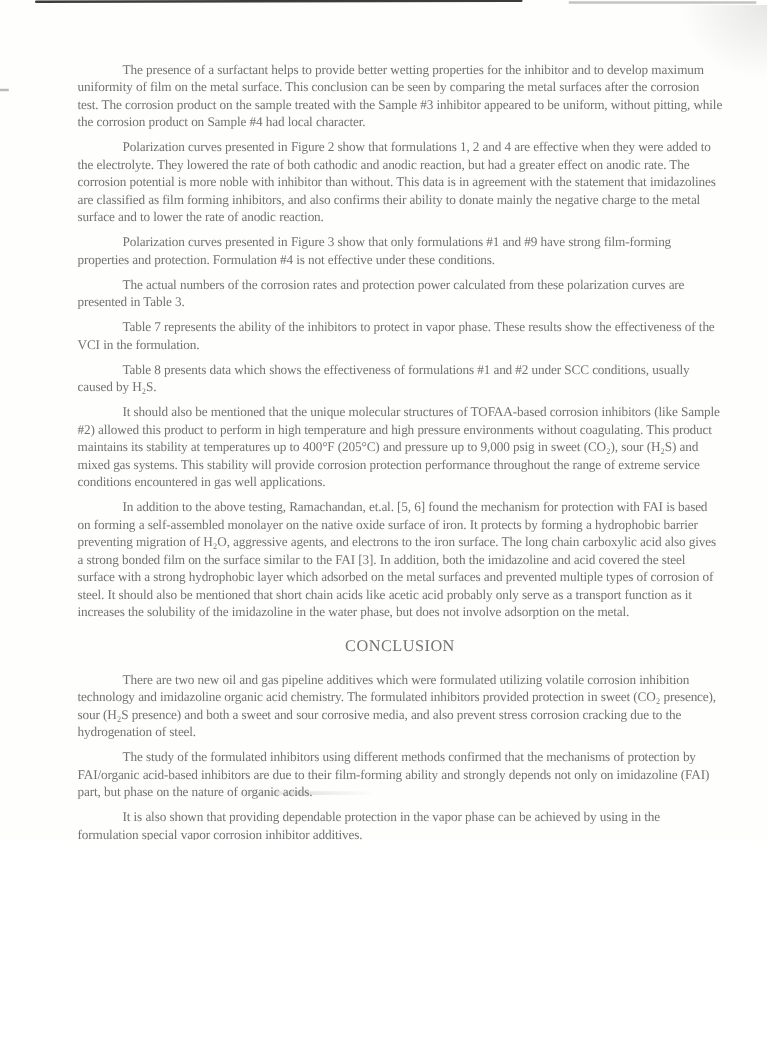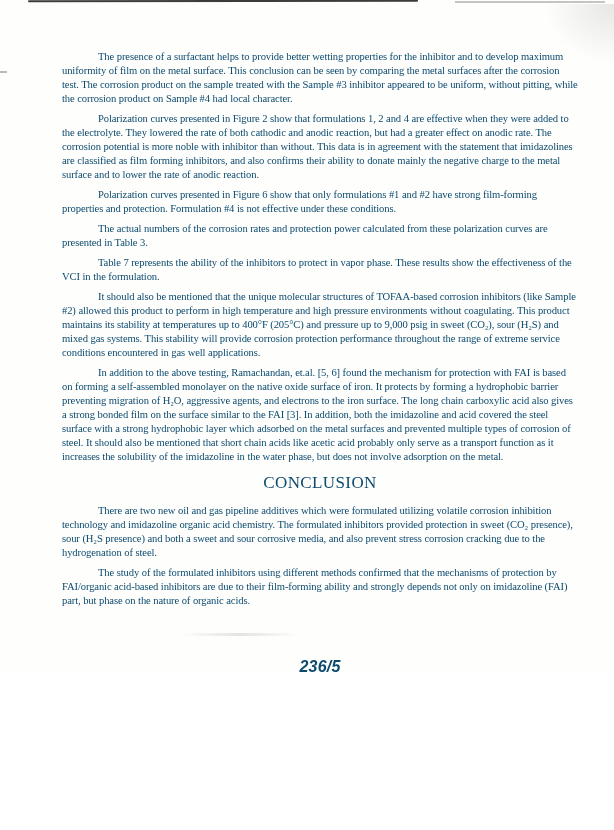--- a/index.html
+++ b/index.html
@@ -7,21 +7,21 @@
     padding: 0;
     background: #ffffff;
   }
   .page {
     position: relative;
     width: 614px;
     height: 672px;
     background: #fefefd;
     overflow: hidden;
     font-family: "Liberation Serif", "DejaVu Serif", serif;
-    color: #0c4a6e;
+    color: #737373;
   }
   
   .artifact { position: absolute; pointer-events: none; }
   .top-strip {
     top: 0; left: 28px; width: 390px; height: 2px;
     background: #1a1a1a;
     transform: rotate(-0.1deg);
     border-radius: 1px;
     opacity: 0.85;
   }
@@ -54,21 +54,21 @@
     margin: 0 0 6px 0;
     font-size: 10.6px;
     line-height: 14px;
     letter-spacing: -0.12px;
     text-indent: 36px;
     text-align: left;
     word-spacing: 0.1px;
   }
   .conclusion-heading {
     margin: 12px 0 14px 0;
-    font-size: 17px;
+    font-size: 13px;
     font-weight: normal;
     letter-spacing: 0.4px;
     text-align: center;
     line-height: 14px;
   }
   .page-number {
     margin-top: 50px;
     text-align: center;
     font-family: "Liberation Sans", "DejaVu Sans", sans-serif;
     font-weight: bold;
@@ -83,26 +83,28 @@
 <div class="page">
   <div class="artifact top-strip"></div>
   <div class="artifact top-strip-right"></div>
   <div class="artifact corner-smudge"></div>
   <div class="artifact left-speck"></div>
   <div class="artifact bottom-smudge"></div>
 
   <div class="content">
     <p>The presence of a surfactant helps to provide better wetting properties for the inhibitor and to develop maximum uniformity of film on the metal surface.  This conclusion can be seen by comparing the metal surfaces after the corrosion test.  The corrosion product on the sample treated with the Sample #3 inhibitor appeared to be uniform, without pitting, while the corrosion product on Sample #4 had local character.</p>
     <p>Polarization curves presented in Figure 2 show that formulations 1, 2 and 4 are effective when they were added to the electrolyte.  They lowered the rate of both cathodic and anodic reaction, but had a greater effect on anodic rate.  The corrosion potential is more noble with inhibitor than without.  This data is in agreement with the statement that imidazolines are classified as film forming inhibitors, and also confirms their ability to donate mainly the negative charge to the metal surface and to lower the rate of anodic reaction.</p>
-    <p>Polarization curves presented in Figure 6 show that only formulations #1 and #2 have strong film-forming properties and protection.  Formulation #4 is not effective under these conditions.</p>
+    <p>Polarization curves presented in Figure 3 show that only formulations #1 and #9 have strong film-forming properties and protection.  Formulation #4 is not effective under these conditions.</p>
     <p>The actual numbers of the corrosion rates and protection power calculated from these polarization curves are presented in Table 3.</p>
     <p>Table 7 represents the ability of the inhibitors to protect in vapor phase.  These results show the effectiveness of the VCI in the formulation.</p>
+    <p>Table 8 presents data which shows the effectiveness of formulations #1 and #2 under SCC conditions, usually caused by H₂S.</p>
     <p>It should also be mentioned that the unique molecular structures of TOFAA-based corrosion inhibitors (like Sample #2) allowed this product to perform in high temperature and high pressure environments without coagulating.  This product maintains its stability at temperatures up to 400°F (205°C) and pressure up to 9,000 psig in sweet (CO₂), sour (H₂S) and mixed gas systems.  This stability will provide corrosion protection performance throughout the range of extreme service conditions encountered in gas well applications.</p>
     <p>In addition to the above testing, Ramachandan, et.al. [5, 6] found the mechanism for protection with FAI is based on forming a self-assembled monolayer on the native oxide surface of iron.  It protects by forming a hydrophobic barrier preventing migration of H₂O, aggressive agents, and electrons to the iron surface.  The long chain carboxylic acid also gives a strong bonded film on the surface similar to the FAI [3].  In addition, both the imidazoline and acid covered the steel surface with a strong hydrophobic layer which adsorbed on the metal surfaces and prevented multiple types of corrosion of steel.  It should also be mentioned that short chain acids like acetic acid probably only serve as a transport function as it increases the solubility of the imidazoline in the water phase, but does not involve adsorption on the metal.</p>
 
     <h2 class="conclusion-heading">CONCLUSION</h2>
 
     <p>There are two new oil and gas pipeline additives which were formulated utilizing volatile corrosion inhibition technology and imidazoline organic acid chemistry.  The formulated inhibitors provided protection in sweet (CO₂ presence), sour (H₂S presence) and both a sweet and sour corrosive media, and also prevent stress corrosion cracking due to the hydrogenation of steel.</p>
     <p>The study of the formulated inhibitors using different methods confirmed that the mechanisms of protection by FAI/organic acid-based inhibitors are due to their film-forming ability and strongly depends not only on imidazoline (FAI) part, but phase on the nature of organic acids.</p>
+    <p>It is also shown that providing dependable protection in the vapor phase can be achieved by using in the formulation special vapor corrosion inhibitor additives.</p>
 
     <div class="page-number">236/5</div>
   </div>
 </div>
 
 </body></html>

